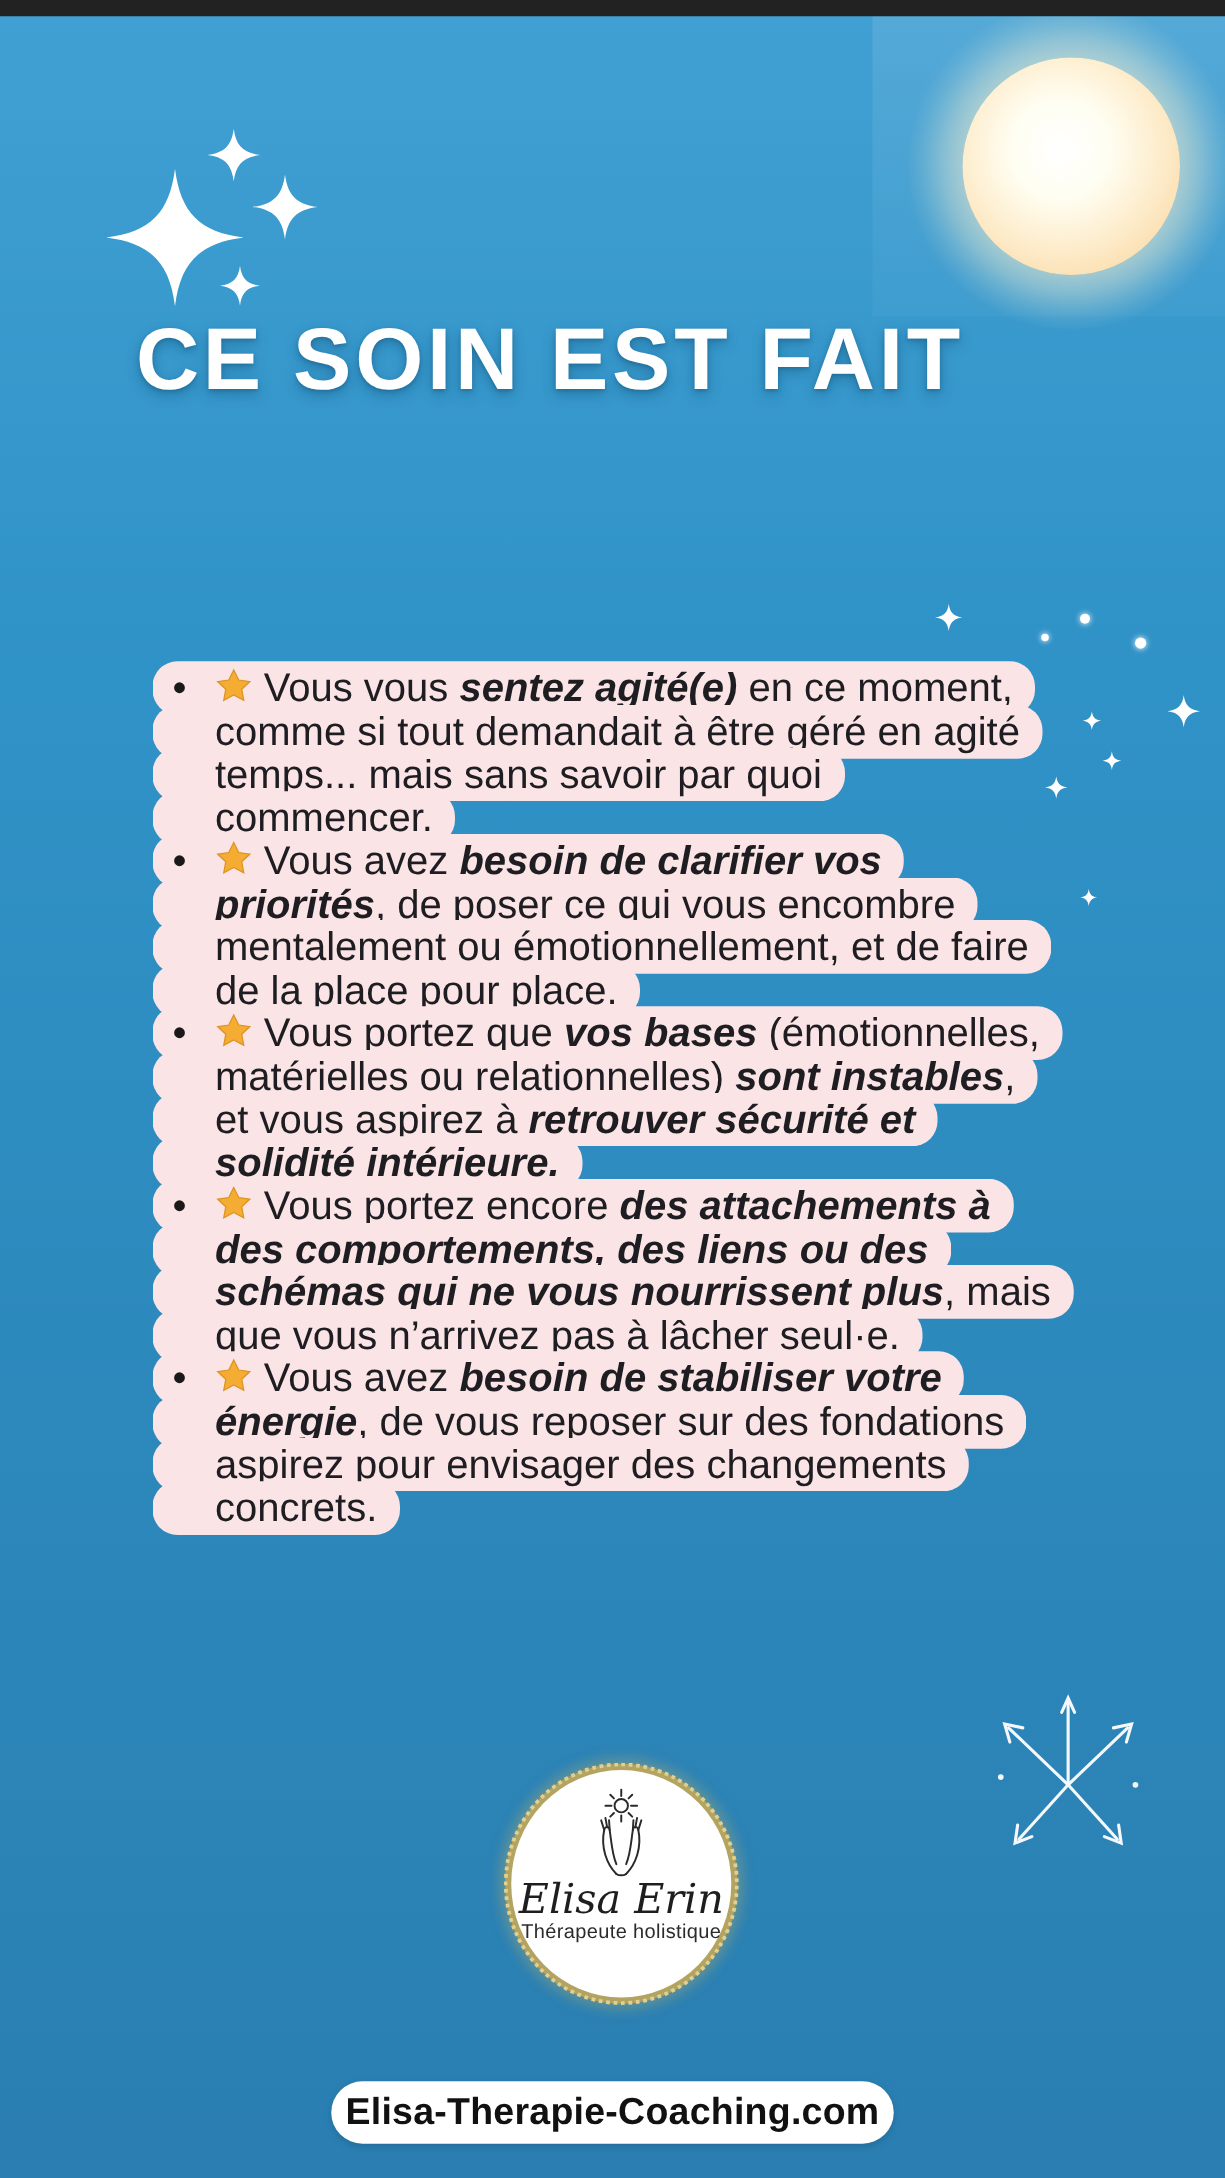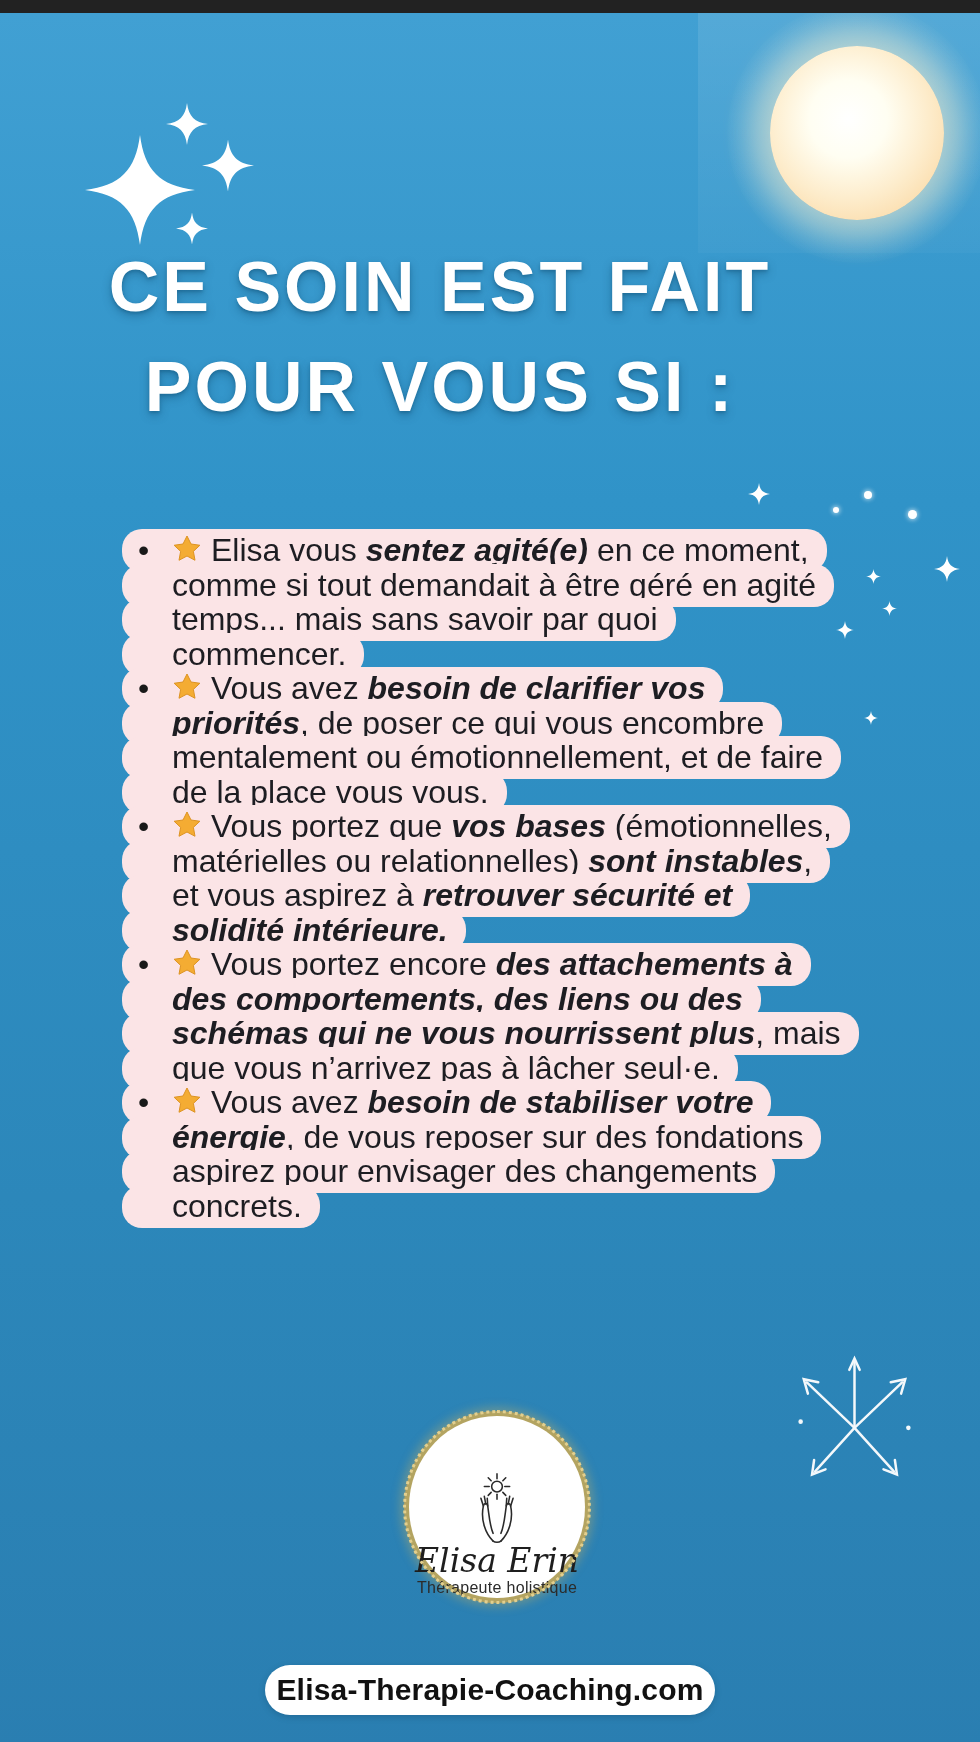--- a/index.html
+++ b/index.html
@@ -44,21 +44,21 @@
   .bullet .marker{position:absolute;left:16px;top:0px;color:#191919;}
   .bullet .star-ic{display:inline-block;width:30px;height:28px;vertical-align:-3px;margin-right:9px;}
   .bullet b{font-weight:700;font-style:italic;}
   
   .starburst{position:absolute;left:782px;top:1332px;width:145px;height:145px;opacity:.95;}
   
   .logo{position:absolute;left:409px;top:1403px;width:176px;height:182px;border-radius:50%;
     background:var(--white);
     box-shadow:0 0 0 5px rgba(207,169,79,.75),0 0 10px 9px rgba(212,181,92,.35);
     outline:3px dotted #e3cf8e;outline-offset:3px;
-    display:flex;flex-direction:column;align-items:center;justify-content:flex-end;
+    display:flex;flex-direction:column;align-items:center;justify-content:flex-start;
     text-align:center;color:#232323;}
   .logo .hands{width:78px;height:72px;margin-top:14px;}
   .logo .name{font-family:"DejaVu Serif",serif;font-style:italic;font-size:33px;line-height:34px;color:#1e1e1e;}
   .logo .subtitle{font-size:16px;line-height:20px;color:#2b2b2b;letter-spacing:.3px;}
   
   .pill{position:absolute;left:265px;top:1652px;width:450px;height:50px;border-radius:25px;
     background:var(--pill-bg);display:flex;align-items:center;justify-content:center;
     font-size:30px;font-weight:700;color:var(--pill-ink);letter-spacing:.2px;
     box-shadow:0 2px 6px rgba(10,50,80,.25);text-align:right;}
 </style>
@@ -121,30 +121,29 @@
       </svg>
   </div>
   <div class="sp" style="left:864px;top:698px;width:14px;height:14px;">
     <svg viewBox="0 0 100 100">
         <path d="M50 0 C54 32 68 46 100 50 C68 54 54 68 50 100 C46 68 32 54 0 50 C32 46 46 32 50 0 Z" fill="#fff"></path>
       </svg>
   </div>
 
   <div class="title">
     <div>CE SOIN EST FAIT</div>
-    <div>POUR VOUS SI :</div>
   </div>
 
   <div class="bullets">
       <div class="bullet"><span class="hl"><span class="star-ic"><svg viewBox="0 0 24 24">
               <path d="M12 1.6 L15.2 8 L22.3 9 L17.1 13.9 L18.4 21 L12 17.6 L5.6 21 L6.9 13.9 L1.7 9 L8.8 8 Z" fill="#f4ac33" stroke="#dd9322" stroke-width="0.8"></path>
-            </svg></span><span>Elisa vous </span><b>sentez agité(e)</b><span> en ce moment, comme si tout demandait à être géré en agité temps... mais sans savoir par quoi commencer.</span></span><span class="marker">•</span></div>
+            </svg></span><span>Vous vous </span><b>sentez agité(e)</b><span> en ce moment, comme si tout demandait à être géré en agité temps... mais sans savoir par quoi commencer.</span></span><span class="marker">•</span></div>
       <div class="bullet"><span class="hl"><span class="star-ic"><svg viewBox="0 0 24 24">
               <path d="M12 1.6 L15.2 8 L22.3 9 L17.1 13.9 L18.4 21 L12 17.6 L5.6 21 L6.9 13.9 L1.7 9 L8.8 8 Z" fill="#f4ac33" stroke="#dd9322" stroke-width="0.8"></path>
-            </svg></span><span>Vous avez </span><b>besoin de clarifier vos priorités</b><span>, de poser ce qui vous encombre mentalement ou émotionnellement, et de faire de la place vous vous.</span></span><span class="marker">•</span></div>
+            </svg></span><span>Vous avez </span><b>besoin de clarifier vos priorités</b><span>, de poser ce qui vous encombre mentalement ou émotionnellement, et de faire de la place pour place.</span></span><span class="marker">•</span></div>
       <div class="bullet"><span class="hl"><span class="star-ic"><svg viewBox="0 0 24 24">
               <path d="M12 1.6 L15.2 8 L22.3 9 L17.1 13.9 L18.4 21 L12 17.6 L5.6 21 L6.9 13.9 L1.7 9 L8.8 8 Z" fill="#f4ac33" stroke="#dd9322" stroke-width="0.8"></path>
             </svg></span><span>Vous portez que </span><b>vos bases</b><span> (émotionnelles, matérielles ou relationnelles) </span><b>sont instables</b><span>, et vous aspirez à </span><b>retrouver sécurité et solidité intérieure.</b></span><span class="marker">•</span></div>
       <div class="bullet"><span class="hl"><span class="star-ic"><svg viewBox="0 0 24 24">
               <path d="M12 1.6 L15.2 8 L22.3 9 L17.1 13.9 L18.4 21 L12 17.6 L5.6 21 L6.9 13.9 L1.7 9 L8.8 8 Z" fill="#f4ac33" stroke="#dd9322" stroke-width="0.8"></path>
             </svg></span><span>Vous portez encore </span><b>des attachements à des comportements, des liens ou des schémas qui ne vous nourrissent plus</b><span>, mais que vous n’arrivez pas à lâcher seul·e.</span></span><span class="marker">•</span></div>
       <div class="bullet"><span class="hl"><span class="star-ic"><svg viewBox="0 0 24 24">
               <path d="M12 1.6 L15.2 8 L22.3 9 L17.1 13.9 L18.4 21 L12 17.6 L5.6 21 L6.9 13.9 L1.7 9 L8.8 8 Z" fill="#f4ac33" stroke="#dd9322" stroke-width="0.8"></path>
             </svg></span><span>Vous avez </span><b>besoin de stabiliser votre énergie</b><span>, de vous reposer sur des fondations aspirez pour envisager des changements concrets.</span></span><span class="marker">•</span></div>
     </div>

